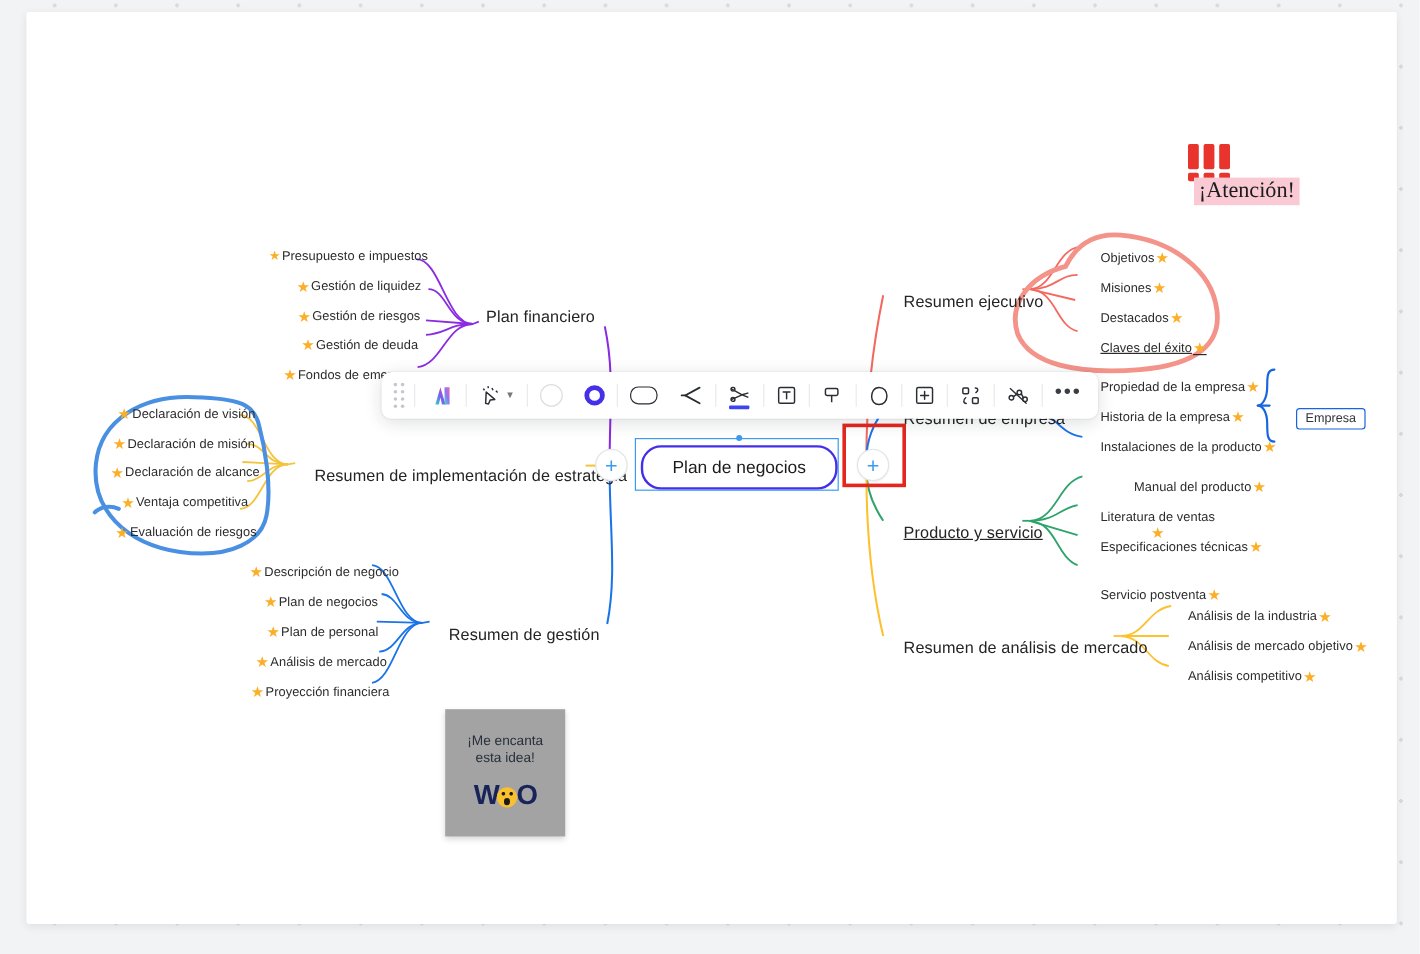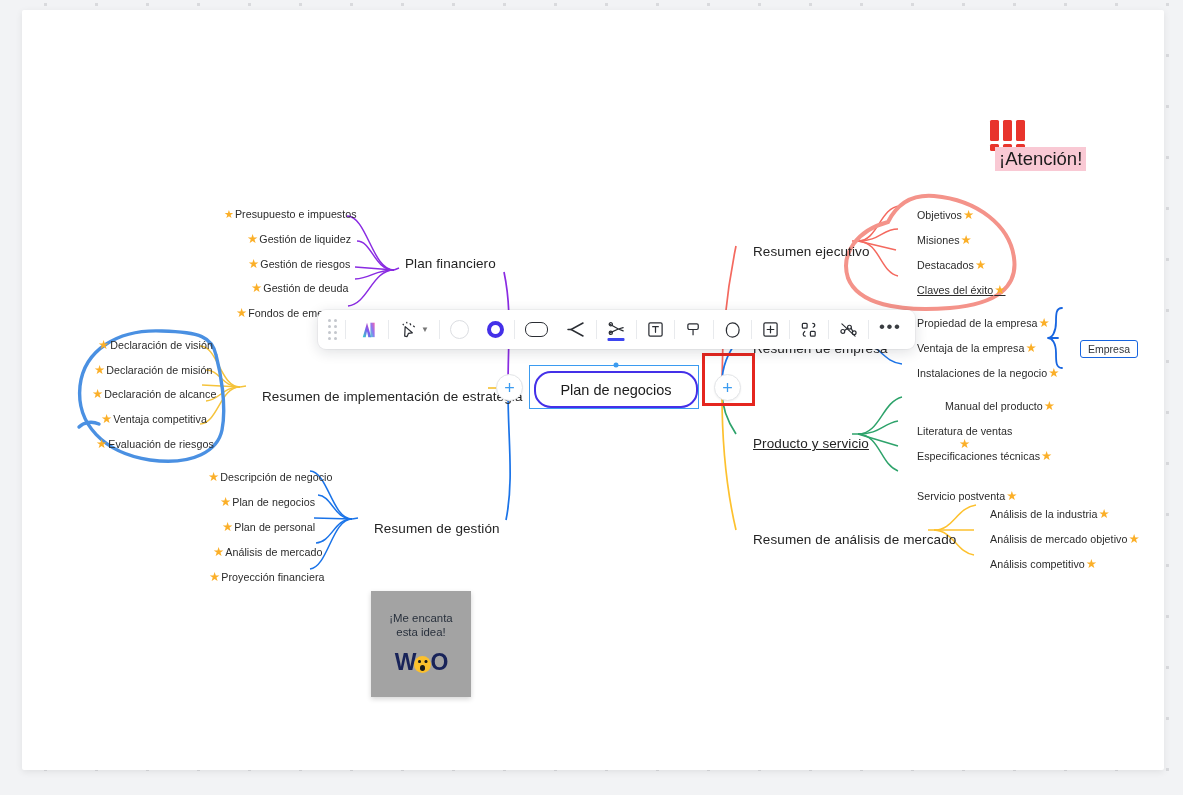--- a/index.html
+++ b/index.html
@@ -96,21 +96,21 @@
   }
   #woo .face::before{
     content:"";position:absolute;left:4px;top:4px;width:2.6px;height:3.4px;border-radius:50%;background:#1b1b1b;
     box-shadow:6.5px 0 0 #1b1b1b;
   }
   #woo .face::after{
     content:"";position:absolute;left:6px;top:9.5px;width:5px;height:5.5px;border-radius:50%;background:#1b1b1b;
   }
 
   
-  #atencion{position:absolute;left:965px;top:110px;}
+  #atencion{position:absolute;left:965px;top:110px;font-family:Liberation Serif, serif;}
   #bangs{display:flex;gap:4px;margin-left:3px;}
   .bang{width:9px;}
   .bang .bar{width:9px;height:21px;background:#e8342c;border-radius:1.5px;}
   .bang .dot{width:9px;height:7px;background:#e8342c;border-radius:1.5px;margin-top:3px;}
   #aten-text{
     margin-top:-4px;margin-left:8px;display:inline-block;
     background:#f9c9d4;color:#1b1b1b;font-size:18.5px;padding:1px 4px;
   }
 
   
@@ -294,25 +294,25 @@
       <span>Claves del éxito</span>
       <span class="star big">★</span>
     </div>
 
   <div class="node branch-label" style="left:731px;top:331px;">Resumen de empresa</div>
   <div class="node leaf" style="left:895px;top:307px;">
       <span>Propiedad de la empresa</span>
       <span class="star big">★</span>
     </div>
   <div class="node leaf" style="left:895px;top:332px;">
-      <span>Ventaja de la empresa</span>
+      <span>Historia de la empresa</span>
       <span class="star big">★</span>
     </div>
   <div class="node leaf" style="left:895px;top:357px;">
-      <span>Instalaciones de la negocio</span>
+      <span>Instalaciones de la producto</span>
       <span class="star big">★</span>
     </div>
 
   <div class="node branch-label" style="left:731px;top:426px;text-decoration:underline;">Producto y servicio</div>
   <div class="node leaf" style="left:895px;top:390px;padding-left:28px;">
       <span>Manual del producto</span>
       <span class="star big">★</span>
     </div>
   <div class="node leaf" style="left:895px;top:415px;flex-direction:column;">
       <span>Literatura de ventas</span>

